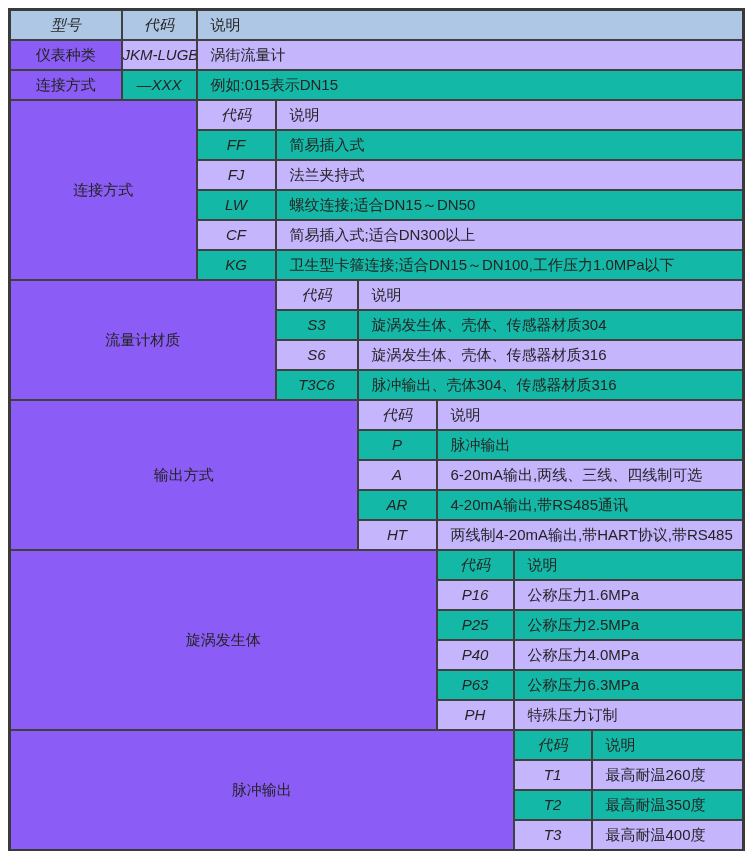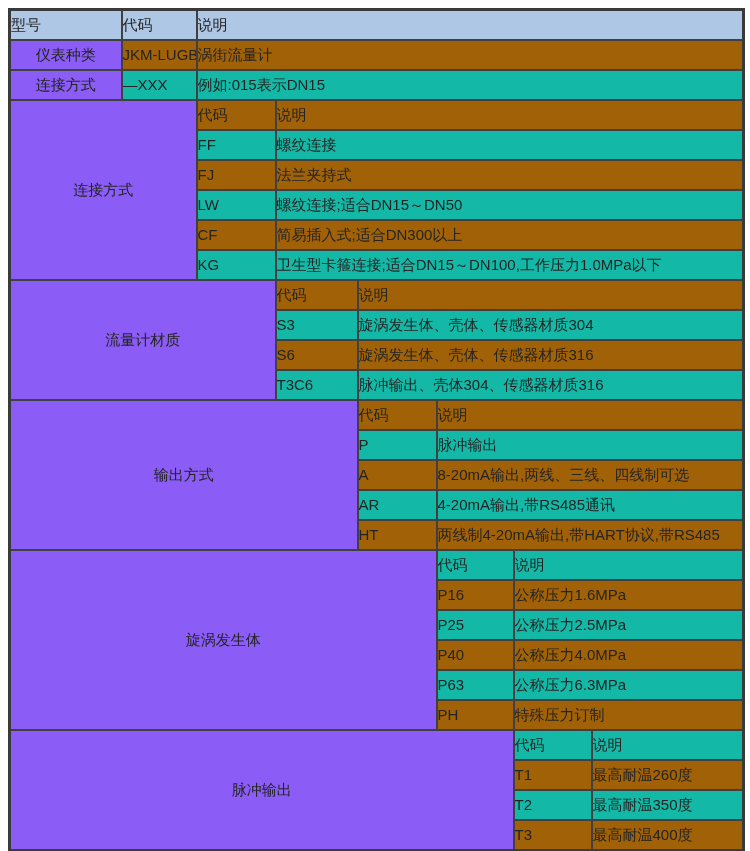--- a/index.html
+++ b/index.html
@@ -25,24 +25,24 @@
   }
   td {
     border: 2px solid #404040;
     height: 28px;
     padding: 0;
     overflow: hidden;
     white-space: nowrap;
     line-height: 28px;
   }
   td.cat  { text-align: center; background: #8b5cf6; }
-  td.code { text-align: left; }
-  td.desc { text-align: left; }
+  td.code { text-align: center; font-style: italic; }
+  td.desc { text-align: left; padding-left: 13px; }
   .hdr { background: #aec7e4; }
-  .blu { background: #a16207; }
+  .blu { background: #c4b5fd; }
   .wht { background: #14b8a6; }
 </style>
 </head>
 <body>
 
 <div class="wrap">
   <table class="spec">
     <colgroup>
       <col style="width:112px">
         <col style="width:75px">
@@ -73,21 +73,21 @@
       <td class="desc wht" colspan="6">例如:015表示DN15</td>
     </tr>
 
     <tr>
       <td class="cat" rowspan="6" colspan="2">连接方式</td>
       <td class="code blu">代码</td>
       <td class="desc blu" colspan="5">说明</td>
     </tr>
     <tr>
       <td class="code wht">FF</td>
-      <td class="desc wht" colspan="5">螺纹连接</td>
+      <td class="desc wht" colspan="5">简易插入式</td>
     </tr>
     <tr>
       <td class="code blu">FJ</td>
       <td class="desc blu" colspan="5">法兰夹持式</td>
     </tr>
     <tr>
       <td class="code wht">LW</td>
       <td class="desc wht" colspan="5">螺纹连接;适合DN15～DN50</td>
     </tr>
     <tr>
@@ -121,21 +121,21 @@
       <td class="cat" rowspan="5" colspan="4">输出方式</td>
       <td class="code blu">代码</td>
       <td class="desc blu" colspan="3">说明</td>
     </tr>
     <tr>
       <td class="code wht">P</td>
       <td class="desc wht" colspan="3">脉冲输出</td>
     </tr>
     <tr>
       <td class="code blu">A</td>
-      <td class="desc blu" colspan="3">8-20mA输出,两线、三线、四线制可选</td>
+      <td class="desc blu" colspan="3">6-20mA输出,两线、三线、四线制可选</td>
     </tr>
     <tr>
       <td class="code wht">AR</td>
       <td class="desc wht" colspan="3">4-20mA输出,带RS485通讯</td>
     </tr>
     <tr>
       <td class="code blu">HT</td>
       <td class="desc blu" colspan="3">两线制4-20mA输出,带HART协议,带RS485</td>
     </tr>
 

